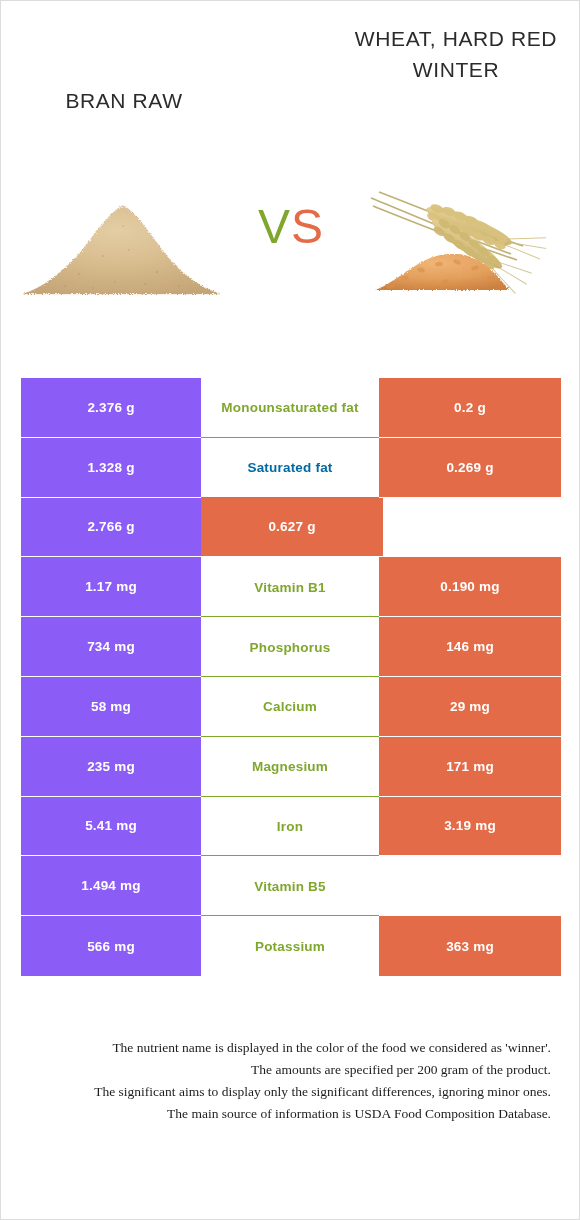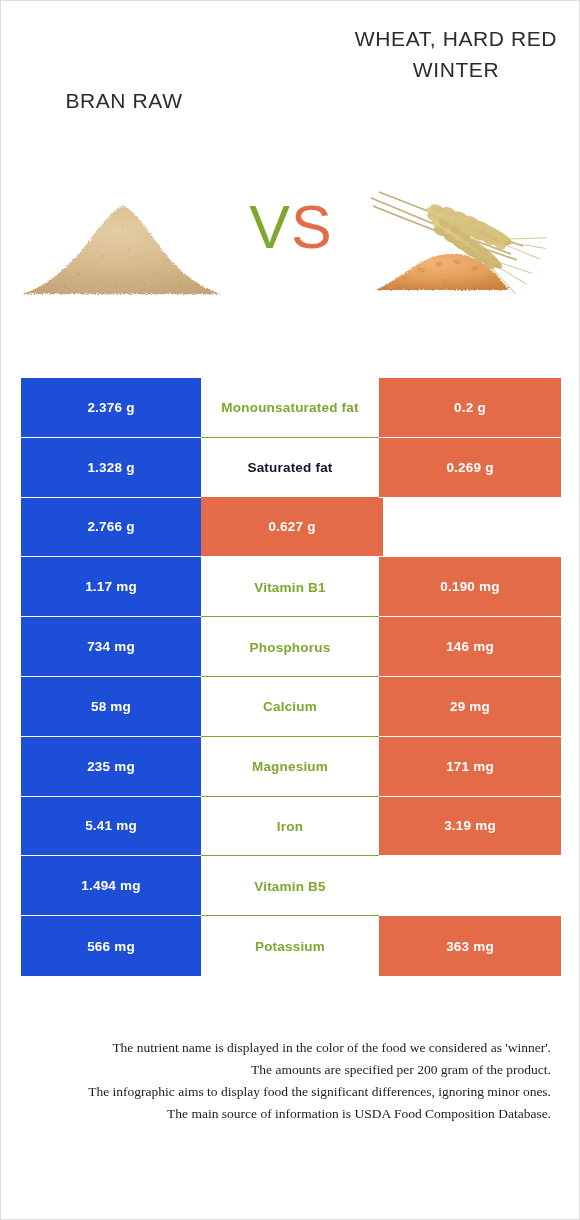--- a/index.html
+++ b/index.html
@@ -57,21 +57,21 @@
     left: 0;
     width: 580px;
     height: 150px;
   }
   .vs {
     position: absolute;
     left: 230px;
     top: 25px;
     width: 120px;
     text-align: center;
-    font-size: 61px;
+    font-size: 48px;
     font-weight: 400;
     font-family: "Liberation Sans", sans-serif;
     letter-spacing: 1px;
     line-height: 72px;
   }
   .vs .v { color: #7FA72E; }
   .vs .s { color: #E36B47; }
 
   .img-left {
     position: absolute;
@@ -103,37 +103,37 @@
     align-items: stretch;
   }
   .cell {
     display: flex;
     align-items: center;
     justify-content: center;
     box-sizing: border-box;
   }
   .cell-left {
     width: 180px;
-    background: #1d4ed8;
+    background: #8b5cf6;
     color: #ffffff;
     font-size: 13.5px;
     font-weight: 700;
     letter-spacing: 0.2px;
   }
   .cell-mid {
     width: 178px;
     background: #ffffff;
     font-size: 13.5px;
     font-weight: 700;
     letter-spacing: 0.2px;
     position: relative;
     text-align: right;
   }
   .cell-mid.win-left { color: #7FA72E; }
-  .cell-mid.win-right { color: #0f172a; }
+  .cell-mid.win-right { color: #0369a1; }
   .cell-right {
     width: 182px;
     background: #E36B47;
     color: #ffffff;
     font-size: 13.5px;
     font-weight: 700;
     letter-spacing: 0.2px;
   }
   
   .row:not(:last-child) .cell-mid::after {
@@ -354,17 +354,17 @@
       <div class="row">
         <div class="cell cell-left">566 mg</div>
         <div class="cell cell-mid win-left">Potassium</div>
         <div class="cell cell-right">363 mg</div>
       </div>
     </div>
 
   <div class="footer">
     <p>The nutrient name is displayed in the color of the food we considered as 'winner'.</p>
     <p>The amounts are specified per 200 gram of the product.</p>
-    <p>The infographic aims to display food the significant differences, ignoring minor ones.</p>
+    <p>The significant aims to display only the significant differences, ignoring minor ones.</p>
     <p>The main source of information is USDA Food Composition Database.</p>
   </div>
 
 </div>
 
 </body></html>

